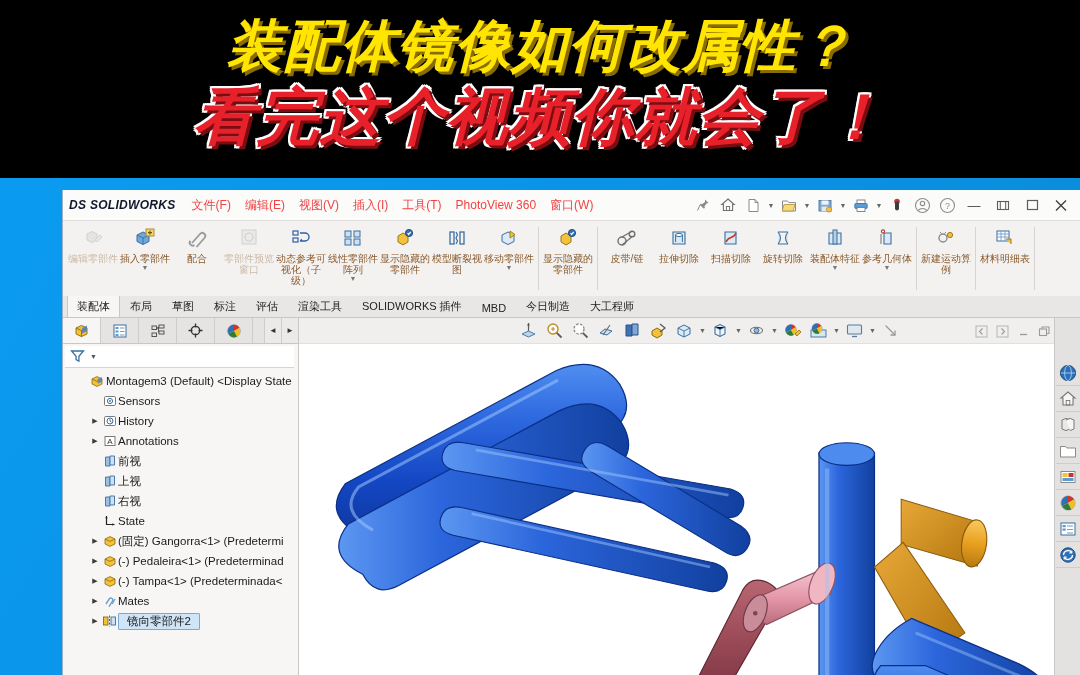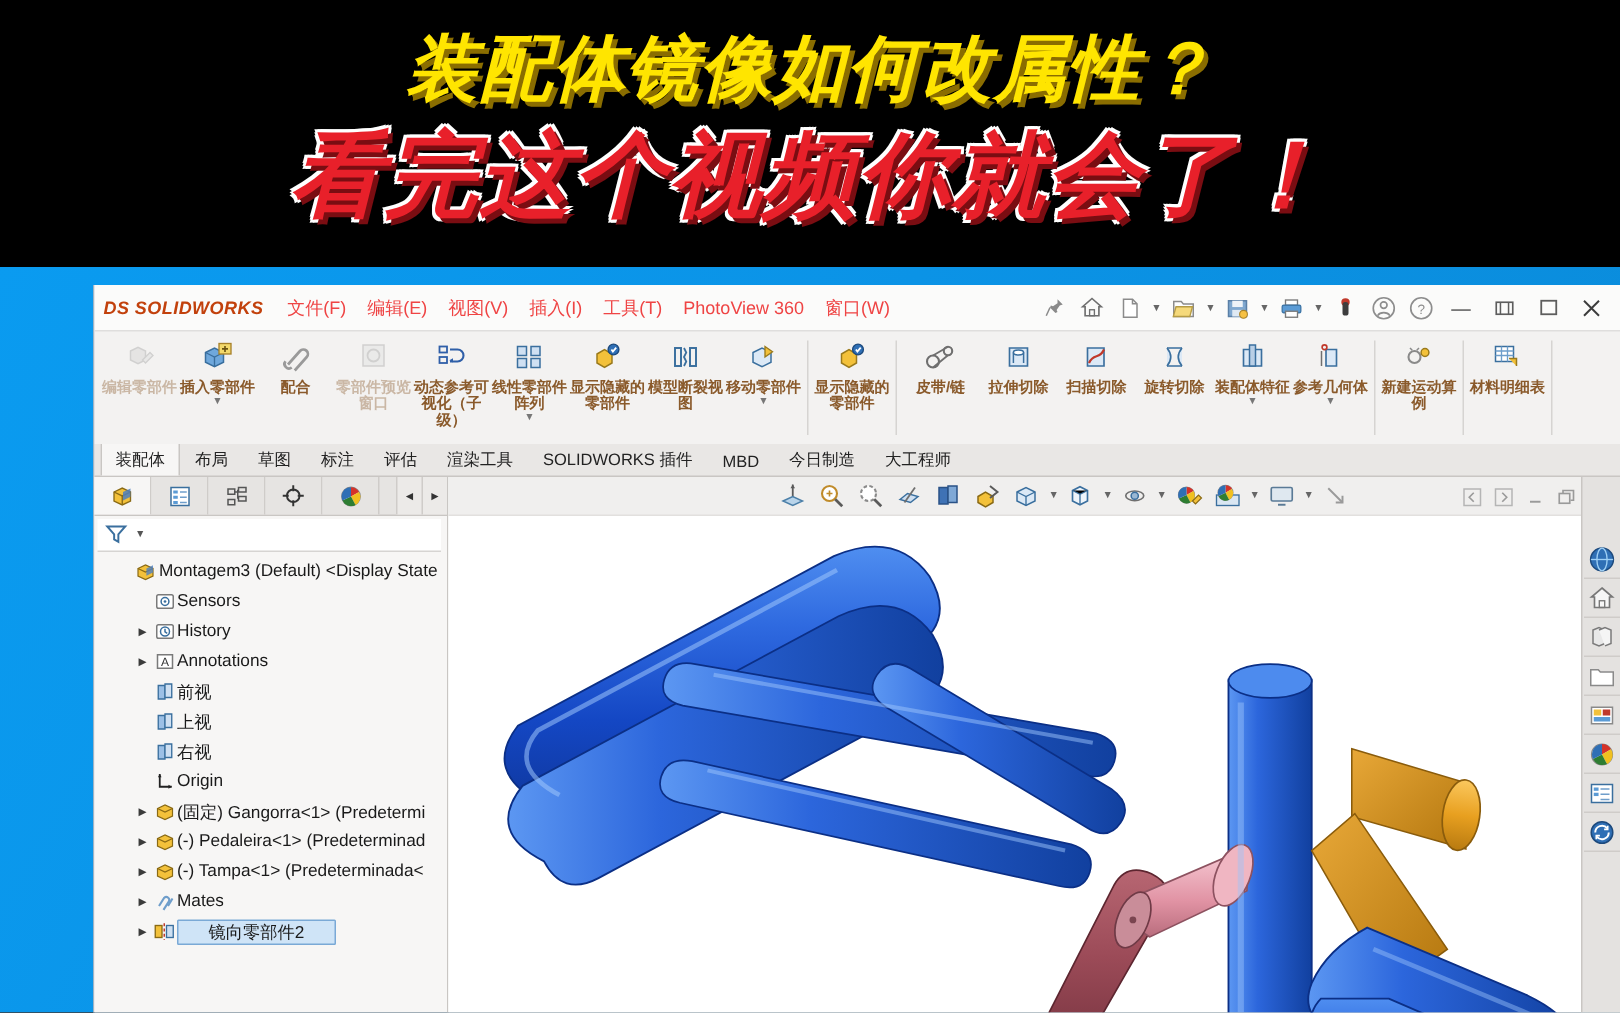--- a/index.html
+++ b/index.html
@@ -22,21 +22,21 @@
     position: absolute; left: 0; top: 0; width: 1080px; height: 178px;
     background: #000; overflow: hidden; z-index: 40;
   }
   .banner-line {
     position: absolute; left: 0; width: 1080px; text-align: center;
     font-family: "DejaVu Sans", "Liberation Sans", sans-serif;
     font-weight: 700; font-style: italic;
     white-space: nowrap; letter-spacing: 1px;
   }
   .banner-line.l1 {
-    top: 14px; font-size: 48px; line-height: 64px;
+    top: 14px; font-size: 56px; line-height: 64px;
     color: #FFE500;
     text-shadow: 3px 3px 0 #8a6d00, -1px -1px 0 #000, 1px -1px 0 #000, -1px 1px 0 #000;
   }
   .banner-line.l2 {
     top: 84px; font-size: 62px; line-height: 66px;
     color: #E8202A;
     text-shadow: 3px 3px 0 #7a0d12, 2px 0 0 #fff, -2px 0 0 #fff, 0 2px 0 #fff, 0 -2px 0 #fff,
                  -2px -2px 0 #fff, 2px -2px 0 #fff, -2px 2px 0 #fff;
   }
   .banner-line.l2::after { content: ""; }
@@ -55,41 +55,41 @@
     display: flex; flex-direction: column;
   }
 
   
   .titlebar {
     height: 30px; display: flex; align-items: center;
     background: #fbfbfa; padding-left: 6px; position: relative;
   }
   .sw-logo {
     font-size: 12px; font-weight: 700; font-style: italic;
-    color: #c2410c; letter-spacing: .3px; padding-right: 16px;
+    color: #0f172a; letter-spacing: .3px; padding-right: 16px;
     white-space: nowrap;
   }
   .menu { display: flex; align-items: center; gap: 14px; font-size: 12px; color: #ef4444; }
   .menu .mi { white-space: nowrap; cursor: default; }
   .tb-right { margin-left: auto; display: flex; align-items: center; gap: 3px; padding-right: 6px; }
   .tb-icn {
     width: 22px; height: 22px; display: flex; align-items: center; justify-content: center;
     color: #555; font-size: 13px;
   }
   .tb-icn svg { display: block; }
   .caret { font-size: 7px; color: #666; width: 8px; text-align: center; }
   .wbtn { width: 26px; height: 22px; display:flex; align-items:center; justify-content:center;
           color:#444; font-size:13px; }
 
   
   .ribbon {
     height: 76px; background: #f3f2f1;
     border-top: 1px solid #dfdedd;
     display: flex; align-items: stretch; padding-left: 4px;
-    position: relative; overflow: hidden; font-weight: bold;
+    position: relative; overflow: hidden;
   }
   .rgroup { display: flex; align-items: stretch; }
   .rsep { width: 1px; background: #d6d4d2; margin: 6px 3px; }
   .rbtn {
     width: 52px; display: flex; flex-direction: column; align-items: center;
     padding-top: 4px; cursor: default; position: relative;
   }
   .rbtn.disabled { opacity: .38; }
   .ricon { width: 26px; height: 26px; display:flex; align-items:center; justify-content:center; }
   .rlabel {
@@ -135,21 +135,21 @@
   .fp-filter {
     height: 22px; display: flex; align-items: center; padding-left: 5px;
     border-bottom: 1px solid #d6d4d2; background: #fff; margin: 2px 4px 0 2px;
   }
   .ftree { flex: 1; overflow: hidden; padding-top: 3px; font-size: 11.5px; color: #1a1a1a; }
   .trow { display: flex; align-items: center; height: 20px; white-space: nowrap; padding-left: 2px; margin-left: 12px; }
   .tarrow { width: 12px; text-align: center; font-size: 7px; color: #3b3b3b; flex: 0 0 12px; }
   .ticon { width: 17px; display: flex; align-items: center; justify-content: center; flex: 0 0 17px; }
   .tlabel { overflow: hidden; }
   .trow.sel .tlabel {
-    background: #cfe4f7; border: 1px solid #7aa9d6; padding: 0 20px; border-radius: 1px;
+    background: #cfe4f7; border: 1px solid #7aa9d6; padding: 0 8px; border-radius: 1px;
   }
   .ind1 { padding-left: 14px; }
 
   
   .vp { flex: 1; display: flex; flex-direction: column; min-width: 0; position: relative; background:#fff; }
   .vp-top {
     height: 26px; display: flex; align-items: center;
     background: #f0efee; border-bottom: 1px solid #e2e0de; position: relative;
   }
   .vp-tools { display: flex; align-items: center; gap: 2px; margin: 0 auto; padding-left: 40px; }
@@ -652,21 +652,21 @@
 
           <div class="trow ind1">
             <span class="tarrow"></span>
             <span class="ticon">
               <svg width="14" height="14" viewBox="0 0 14 14">
                   <path d="M3.5 2 v8.5 h8" fill="none" stroke="#222" stroke-width="1.2"></path>
                   <path d="M11.5 10.5 l-2.2-1.3 v2.6z" fill="#222"></path>
                   <path d="M3.5 2 l-1.2 2.2 h2.4z" fill="#222"></path>
                 </svg>
             </span>
-            <span class="tlabel">Origin</span>
+            <span class="tlabel">State</span>
           </div>
 
           <div class="trow ind1">
             <span class="tarrow">▶</span>
             <span class="ticon">
               <svg width="14" height="14" viewBox="0 0 14 14">
                   <path d="M2 5 l5-2.4 5 2.4 v5 l-5 2.4 -5-2.4z" fill="#f3c13a" stroke="#8a6a14" stroke-width=".8"></path>
                   <path d="M2 5 l5 2.4 5-2.4" fill="none" stroke="#8a6a14" stroke-width=".8"></path>
                 </svg>
             </span>

